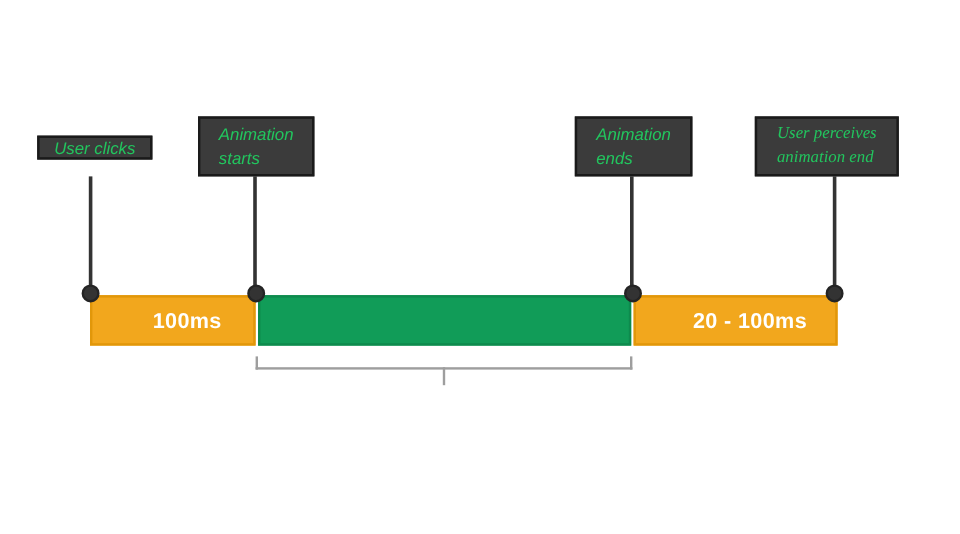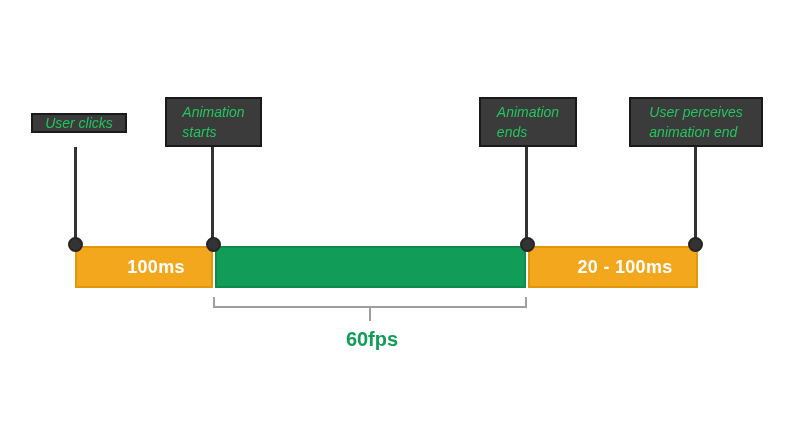--- a/index.html
+++ b/index.html
@@ -30,21 +30,21 @@
   .callout-label {
     color: #22c55e;
     font-style: italic;
     font-size: 14px;
     line-height: 20px;
     white-space: pre-line;
   }
   .callout-user-clicks      { left: 31px;  top: 113px; width: 96px;  height: 20px; }
   .callout-animation-starts { left: 165px; top: 97px;  width: 97px;  height: 50px; }
   .callout-animation-ends   { left: 479px; top: 97px;  width: 98px;  height: 50px; }
-  .callout-user-perceives   { left: 629px; top: 97px;  width: 134px; height: 50px; }
+  .callout-user-perceives   { left: 629px; top: 97px;  width: 120px; height: 50px; font-family: Liberation Serif, serif; }
 
   
   .connector {
     position: absolute;
     width: 3px;
     top: 147px;
     height: 97px;
     background: var(--connector, #333333);
     z-index: 1;
   }
@@ -168,15 +168,14 @@
   </div>
   <div class="segment segment-green segment-animation">
     <span class="segment-label"></span>
   </div>
   <div class="segment segment-yellow segment-post-animation">
     <span class="segment-label">20 - 100ms</span>
   </div>
 
   <div class="bracket"></div>
   <div class="bracket-tick"></div>
-  <div class="fps-label">60fps</div>
 
 </div>
 
 </body></html>

